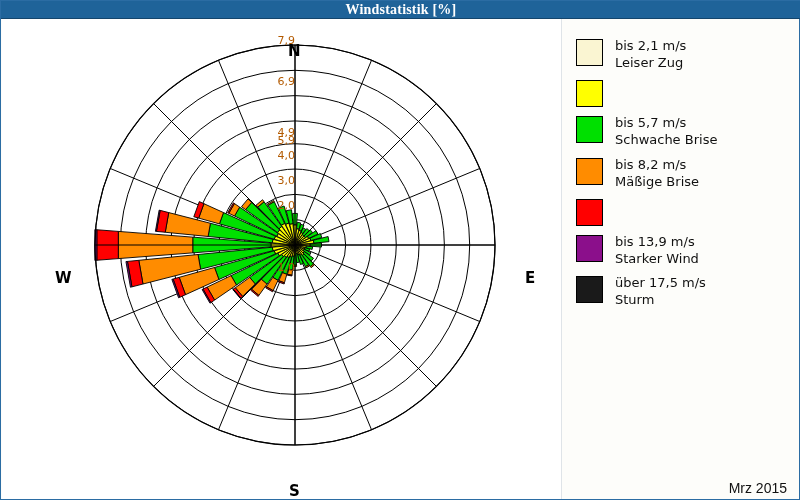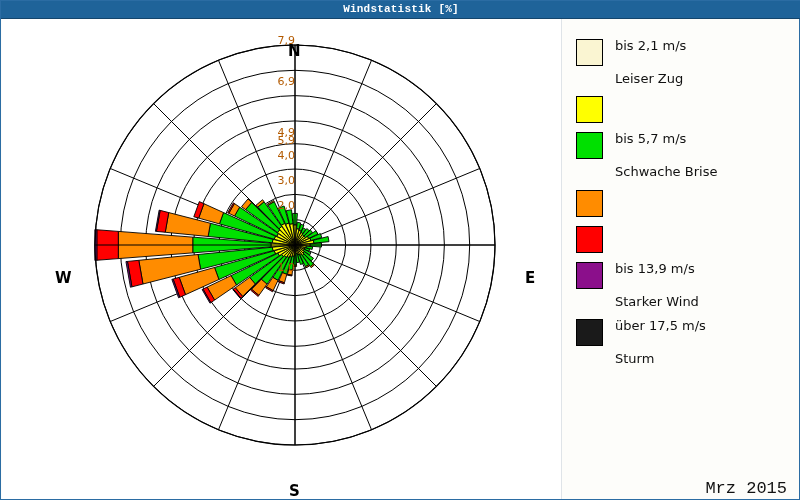--- a/index.html
+++ b/index.html
@@ -15,23 +15,23 @@
     background:#fdfdfa;
   }
   
   #titlebar{
     position:absolute;left:0;top:0;width:800px;height:17px;
     background:#1f6399;
     border-bottom:1px solid #14456c;
     display:flex;align-items:center;justify-content:center;
   }
   #titlebar .tbtext{
-    color:#ffffff;font-size:11px;font-weight:bold;
+    color:#ffffff;font-size:14px;font-weight:bold;
     letter-spacing:.2px;line-height:1;
-    font-family:Liberation Mono, monospace;
+    font-family:Liberation Serif, serif;
   }
   
   #plotarea{
     position:absolute;left:1px;top:18px;width:567px;height:480px;
     background:#ffffff;
   }
   #rose{position:absolute;left:0;top:0;}
   
   .compass{
     position:absolute;color:#000;font-size:15px;font-weight:bold;
@@ -58,30 +58,30 @@
   }
   .lg-row{display:flex;align-items:flex-start;margin-bottom:7px;}
   .lg-sw{
     width:27px;height:27px;flex:0 0 27px;
     border:1px solid #000;margin:2px 12px 0 6px;box-sizing:border-box;
   }
   .lg-txt{
     font-size:13px;color:#111;line-height:1.32;
     font-family:"DejaVu Sans","Liberation Sans",sans-serif;
   }
-  .lg-txt .l2{display:block;margin-top:16px;}
+  .lg-txt .l2{display:block;}
   
   #footer{
     position:absolute;left:1px;bottom:1px;width:797px;height:20px;
     display:flex;align-items:center;justify-content:flex-end;
     padding-right:12px;box-sizing:border-box;
   }
   #footer .fdate{
-    font-size:17px;color:#111;
-    font-family:Liberation Mono, monospace;
+    font-size:14px;color:#111;
+    font-family:Liberation Sans, sans-serif;
   }
 </style>
 </head>
 <body>
 
 <div id="app">
 
   <div id="titlebar">
     <span class="tbtext">Windstatistik [%]</span>
   </div>
@@ -291,20 +291,21 @@
       </div>
       <div class="lg-row">
         <span class="lg-sw" style="background: rgb(255, 255, 0);"></span>
       </div>
       <div class="lg-row">
         <span class="lg-sw" style="background: rgb(0, 224, 0);"></span>
         <span class="lg-txt"><span>bis 5,7 m/s</span><span class="l2">Schwache Brise</span></span>
       </div>
       <div class="lg-row">
         <span class="lg-sw" style="background: rgb(255, 140, 0);"></span>
+        <span class="lg-txt"><span>bis 8,2 m/s</span><span class="l2">Mäßige Brise</span></span>
       </div>
       <div class="lg-row">
         <span class="lg-sw" style="background: rgb(255, 0, 0);"></span>
       </div>
       <div class="lg-row">
         <span class="lg-sw" style="background: rgb(139, 15, 139);"></span>
         <span class="lg-txt"><span>bis 13,9 m/s</span><span class="l2">Starker Wind</span></span>
       </div>
       <div class="lg-row">
         <span class="lg-sw" style="background: rgb(26, 26, 26);"></span>

